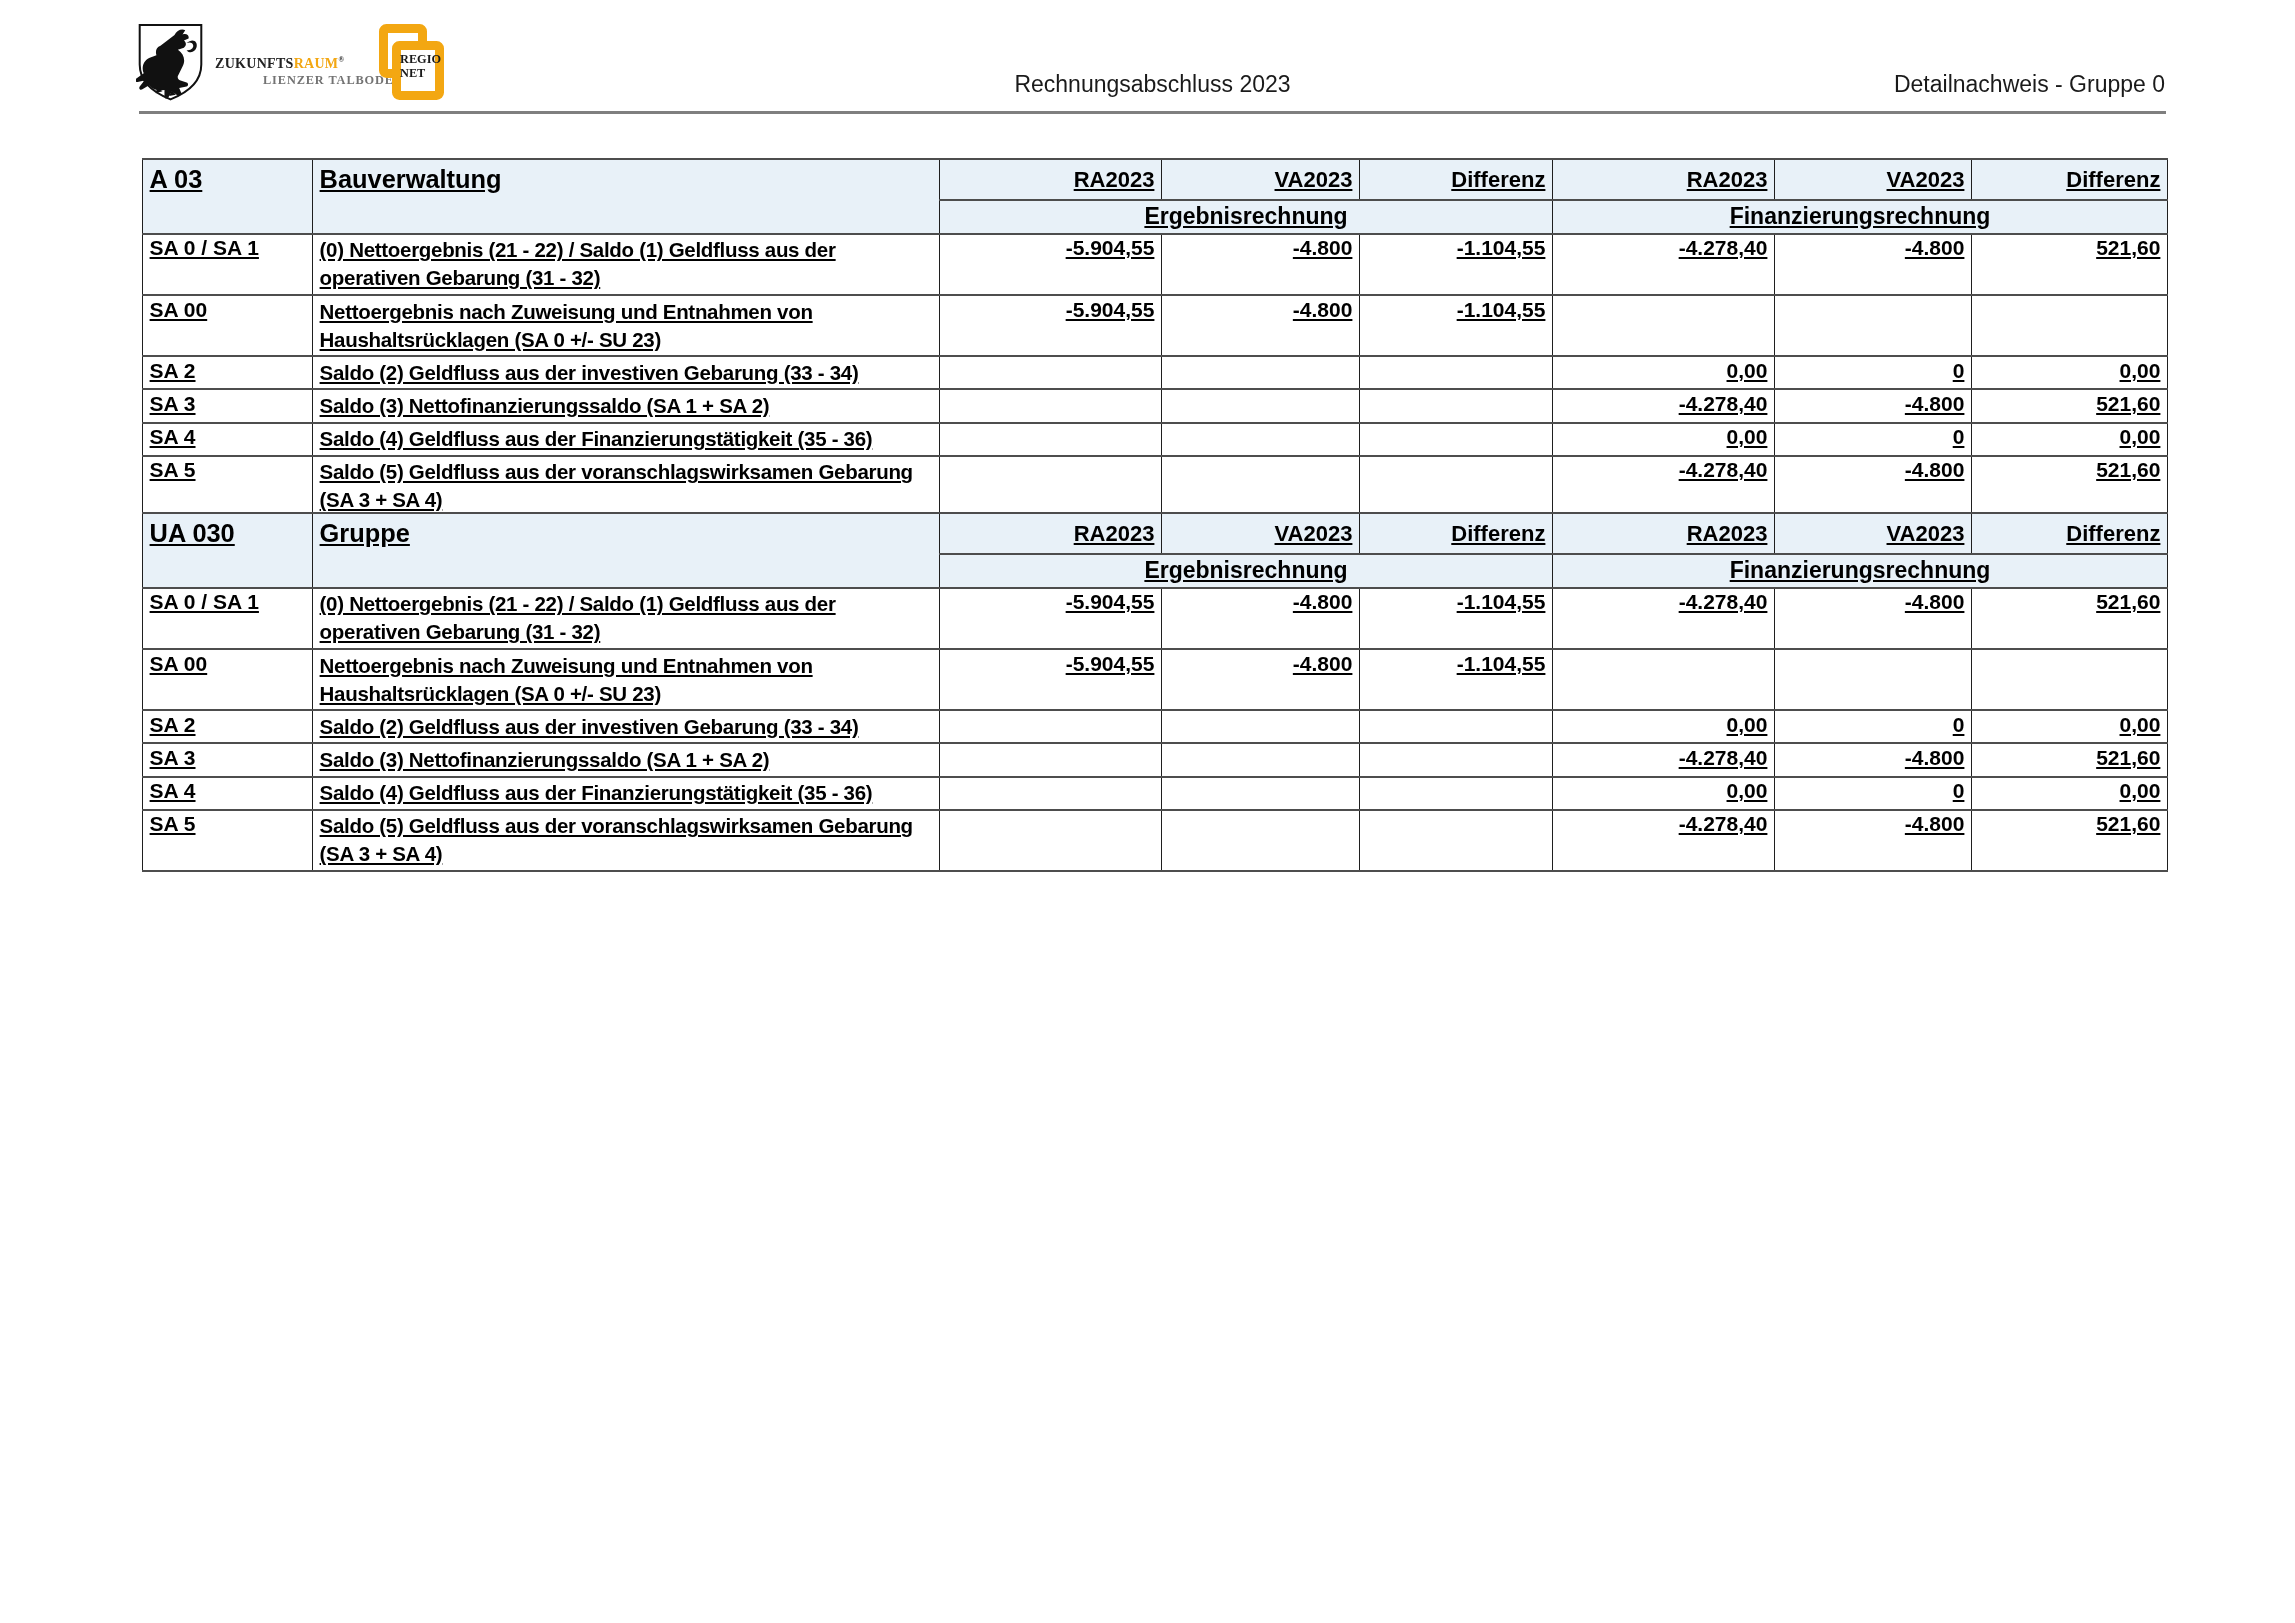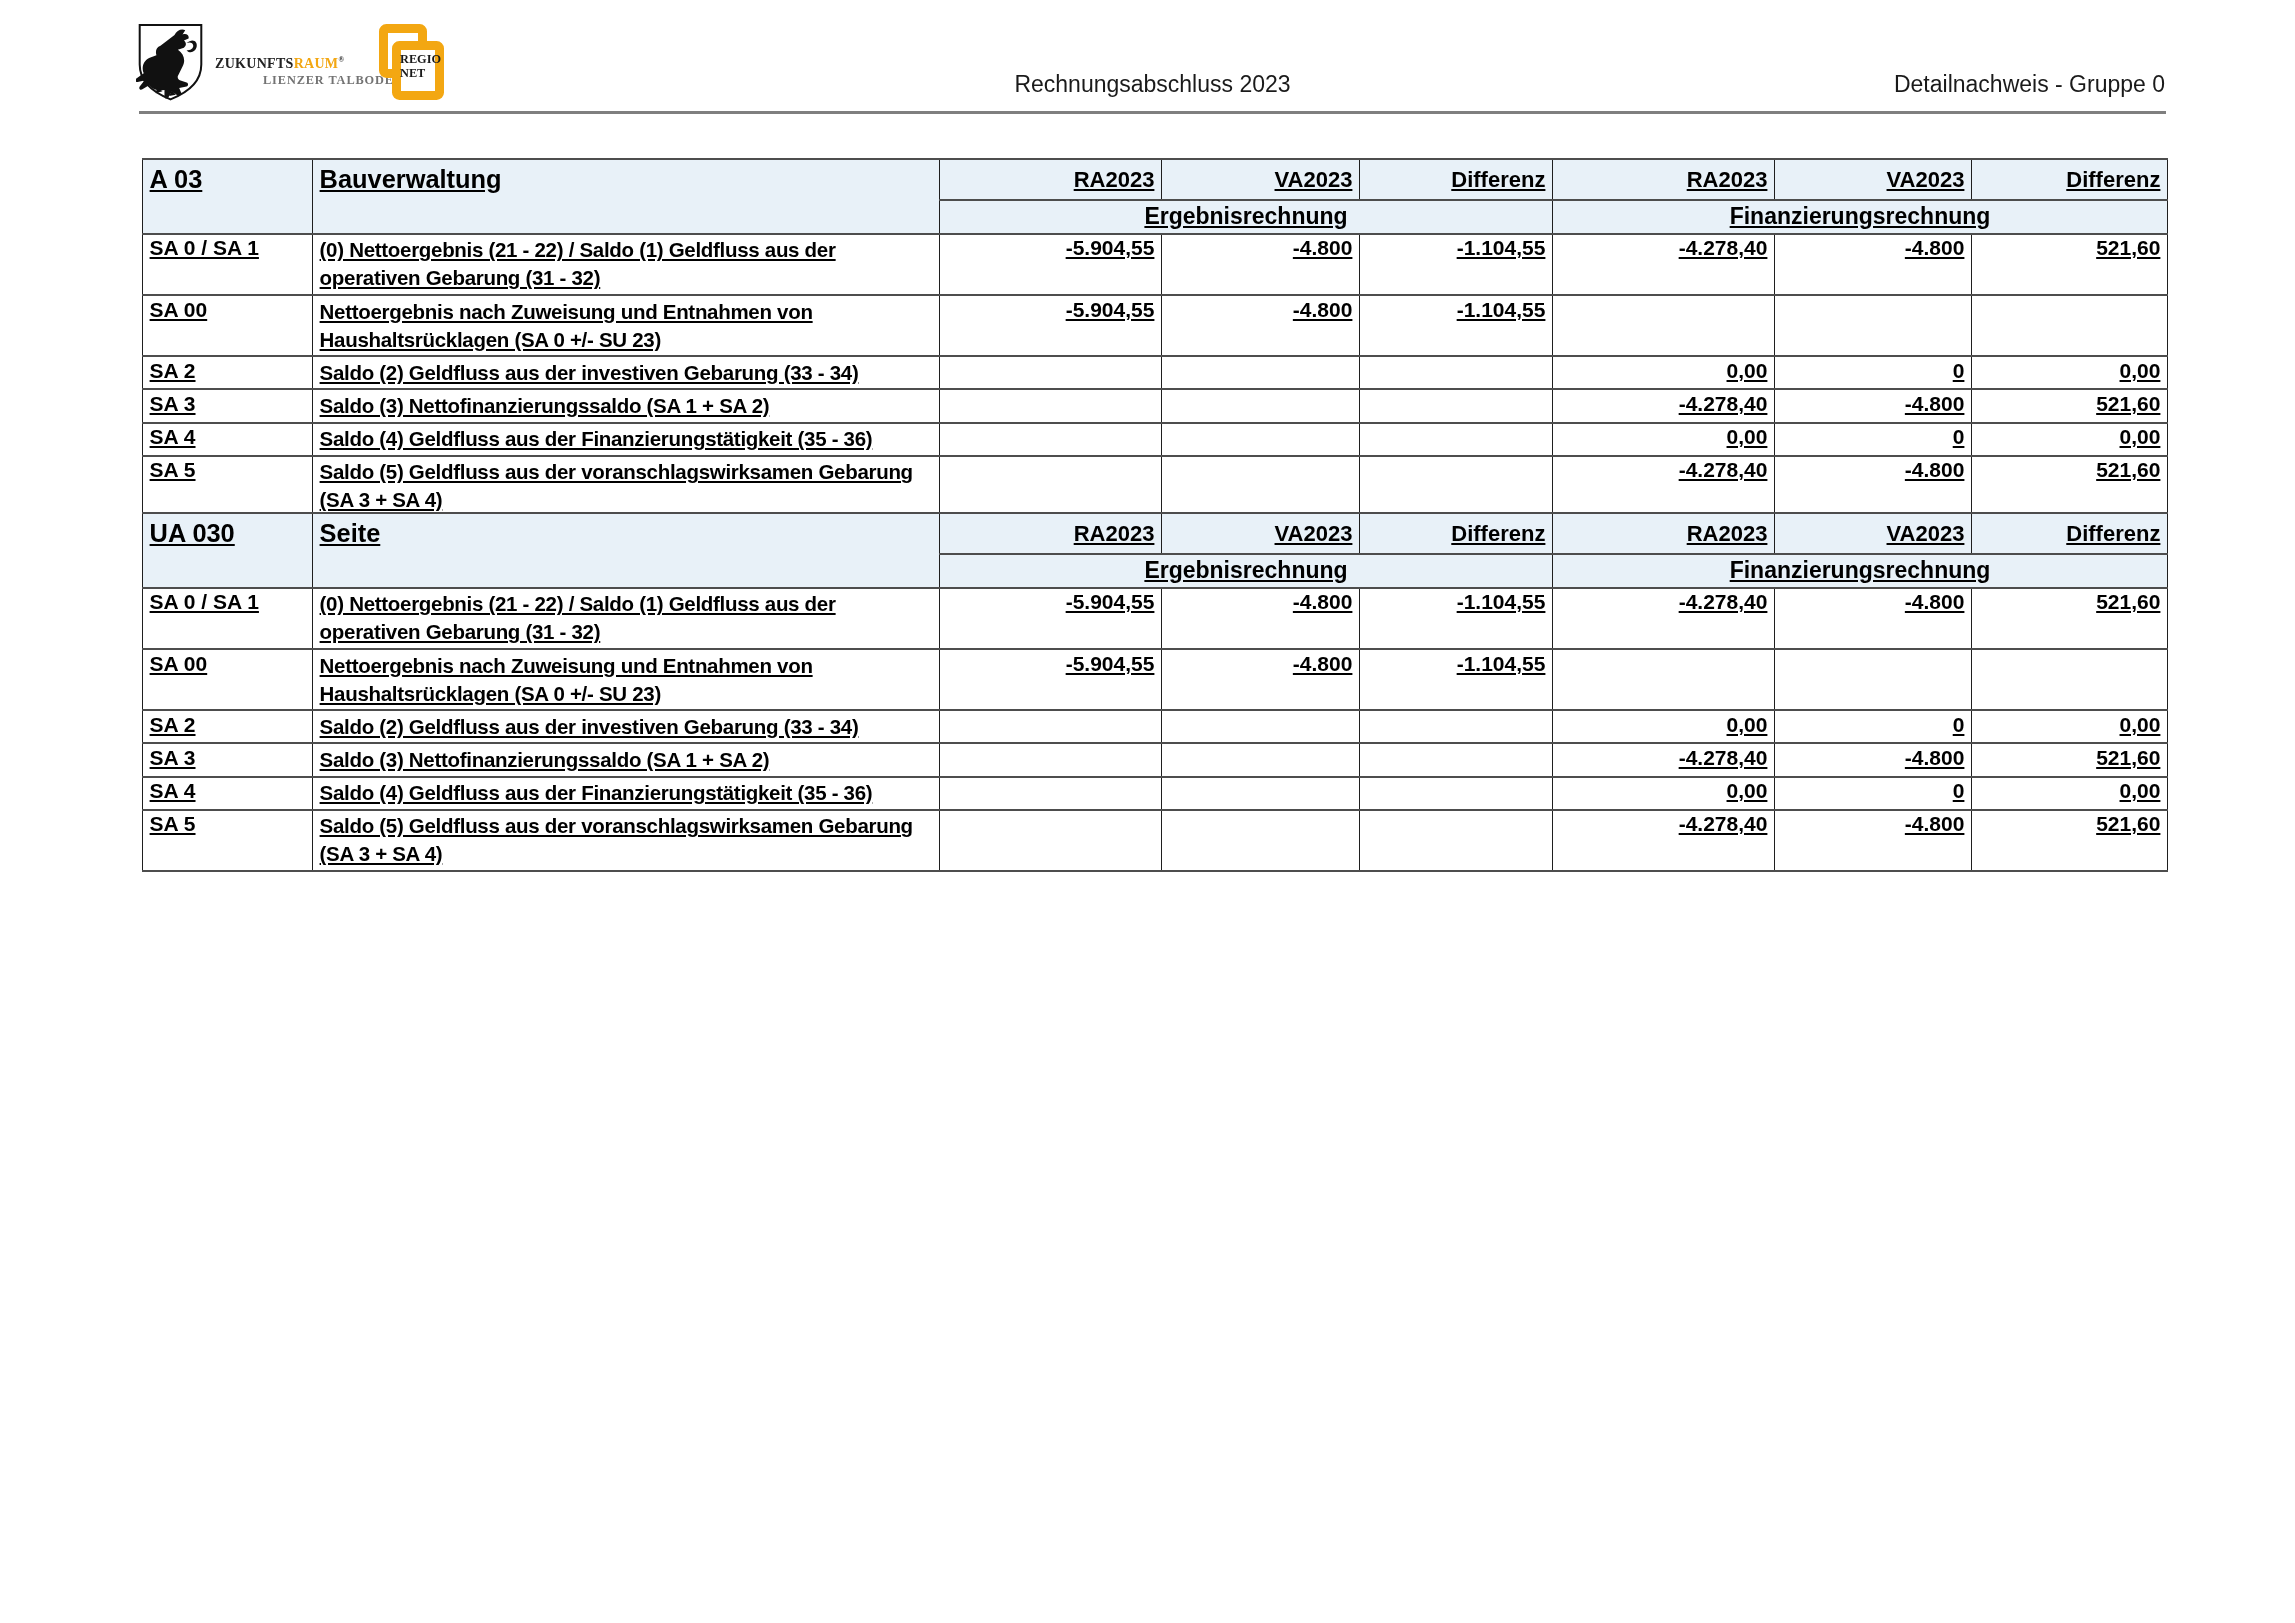--- a/index.html
+++ b/index.html
@@ -198,21 +198,21 @@
         <col style="width:222px">
           <col style="width:198px">
           <col style="width:193px">
         <col style="width:222px">
           <col style="width:197px">
           <col style="width:196px">
       </colgroup>
       <tbody>
           <tr class="head1">
         <td class="hd code-head" rowspan="2">UA 030</td>
-        <td class="hd title-head" rowspan="2">Seite</td>
+        <td class="hd title-head" rowspan="2">Gruppe</td>
         <td class="hd col-head">RA2023</td>
         <td class="hd col-head">VA2023</td>
         <td class="hd col-head">Differenz</td>
         <td class="hd col-head">RA2023</td>
         <td class="hd col-head">VA2023</td>
         <td class="hd col-head">Differenz</td>
       </tr>
       <tr class="head2">
         <td class="hd group-head" colspan="3">Ergebnisrechnung</td>
         <td class="hd group-head" colspan="3">Finanzierungsrechnung</td>

